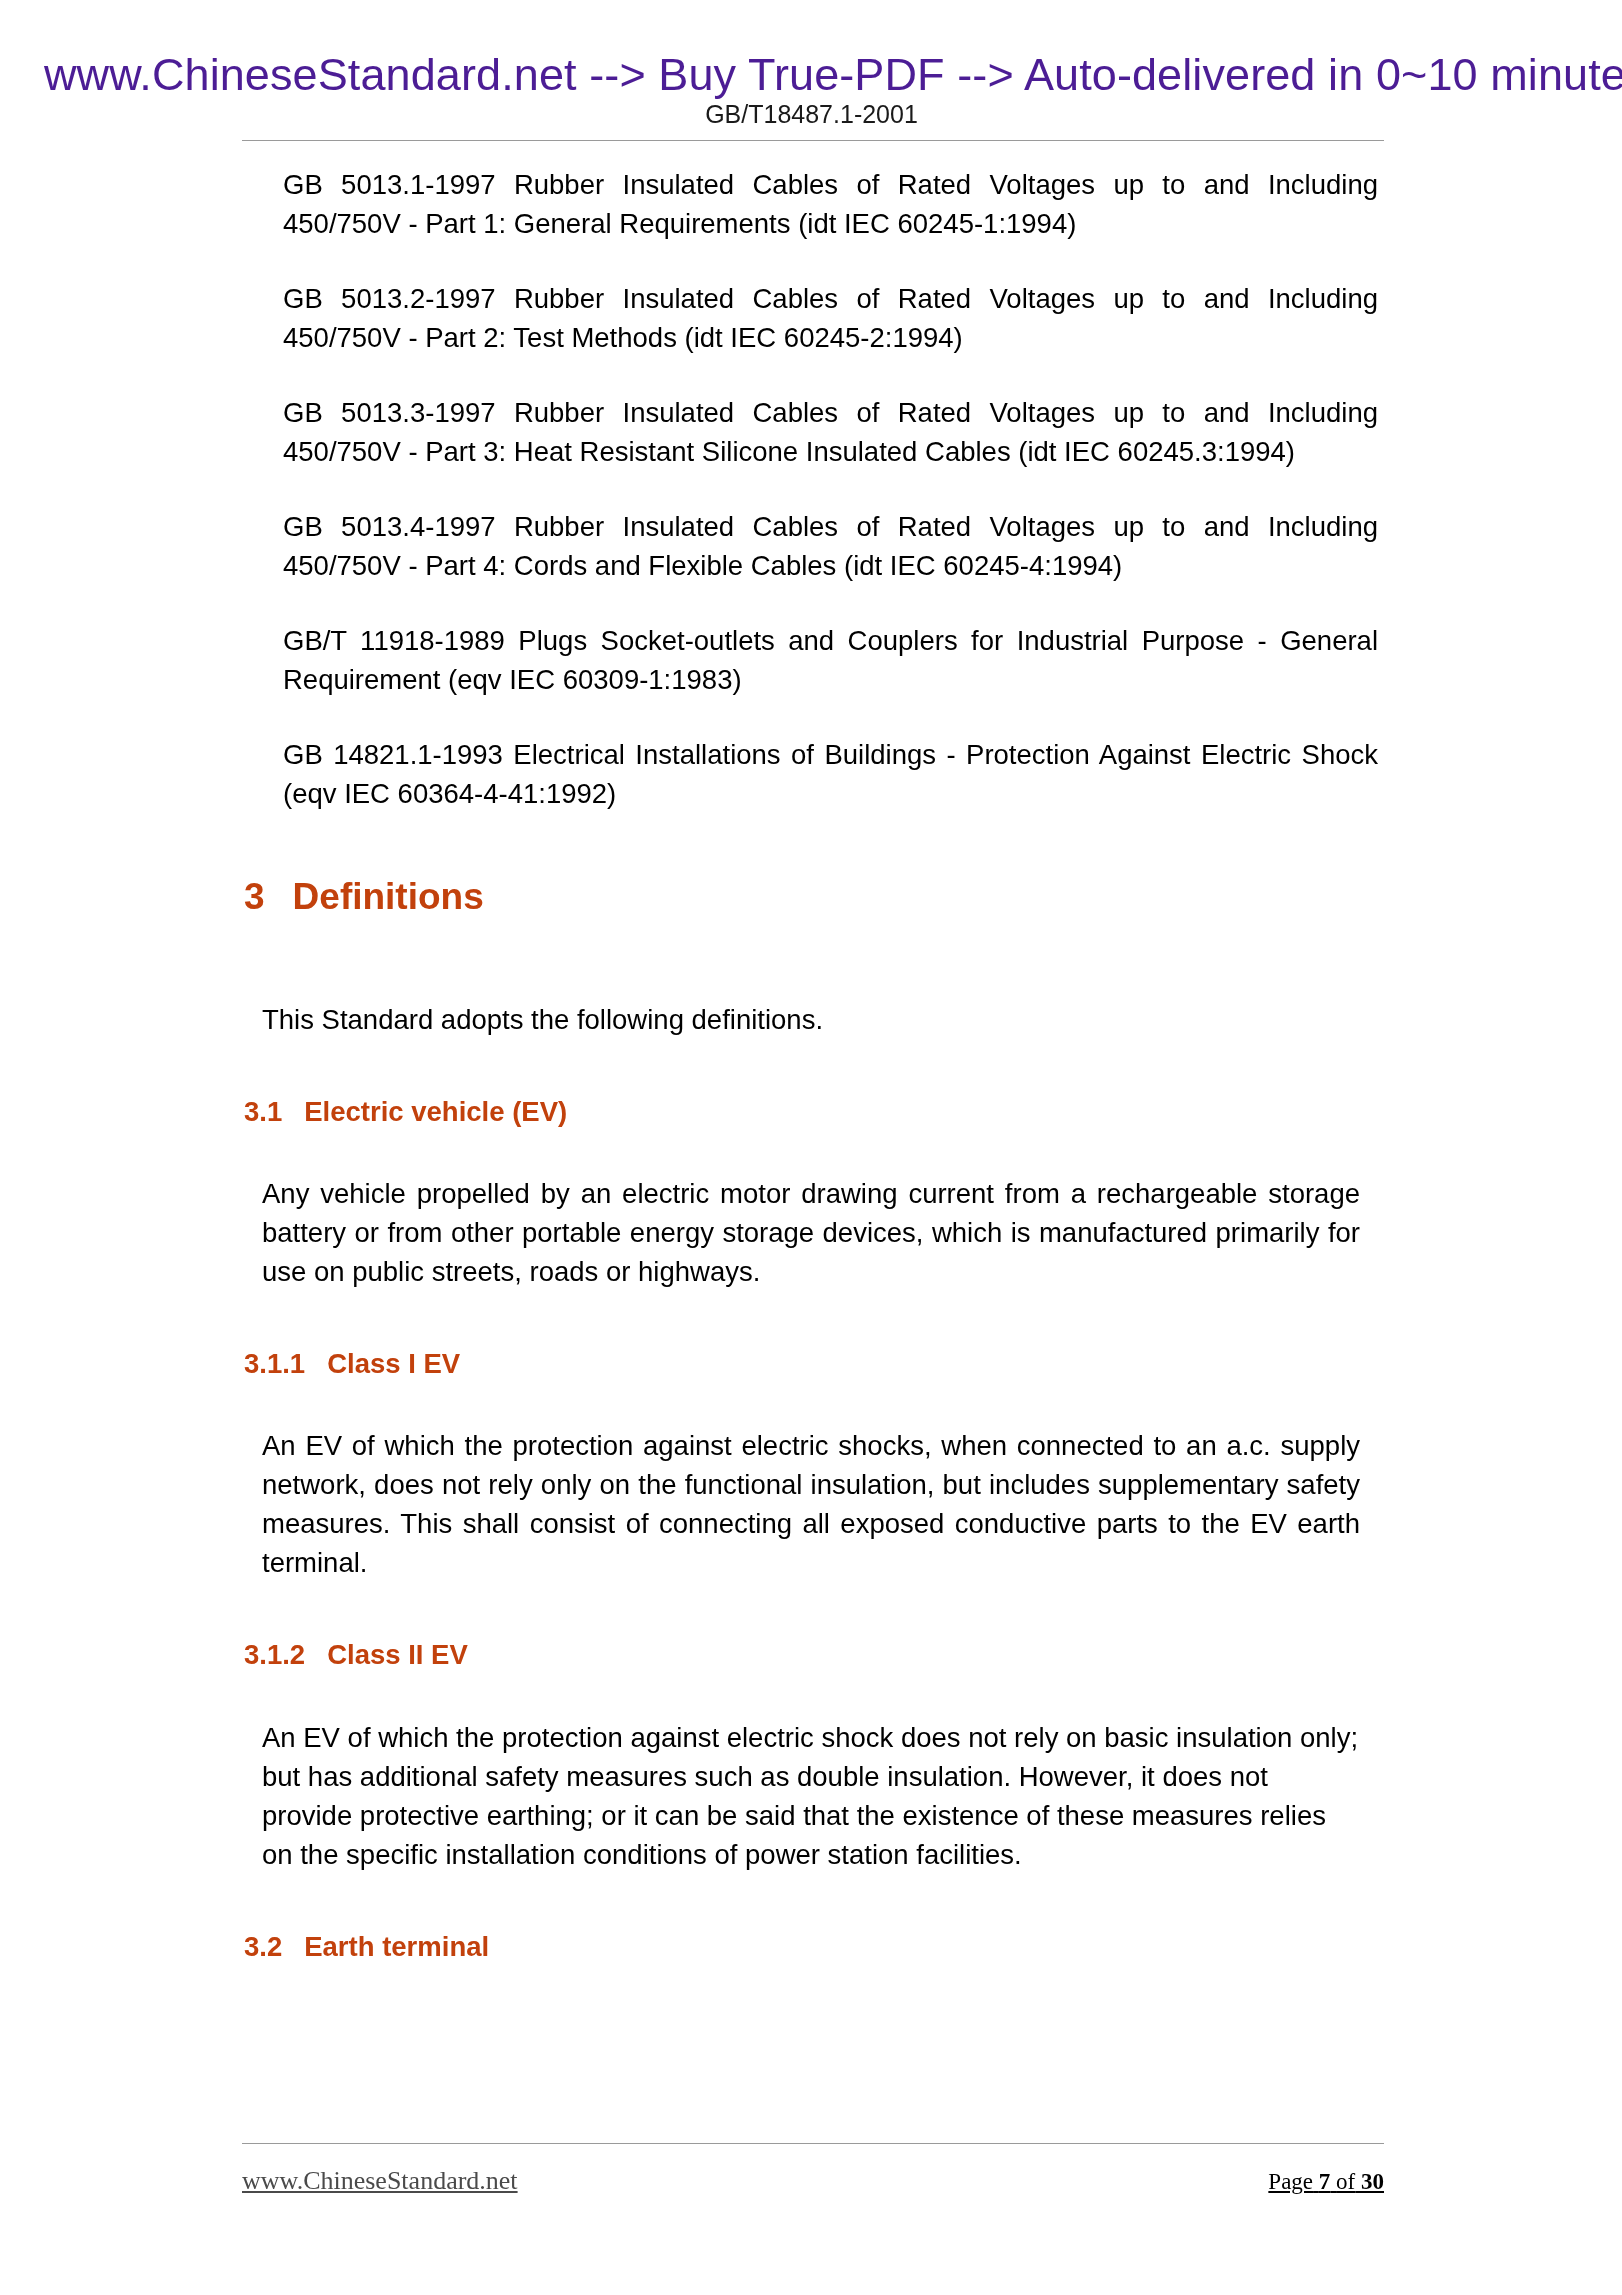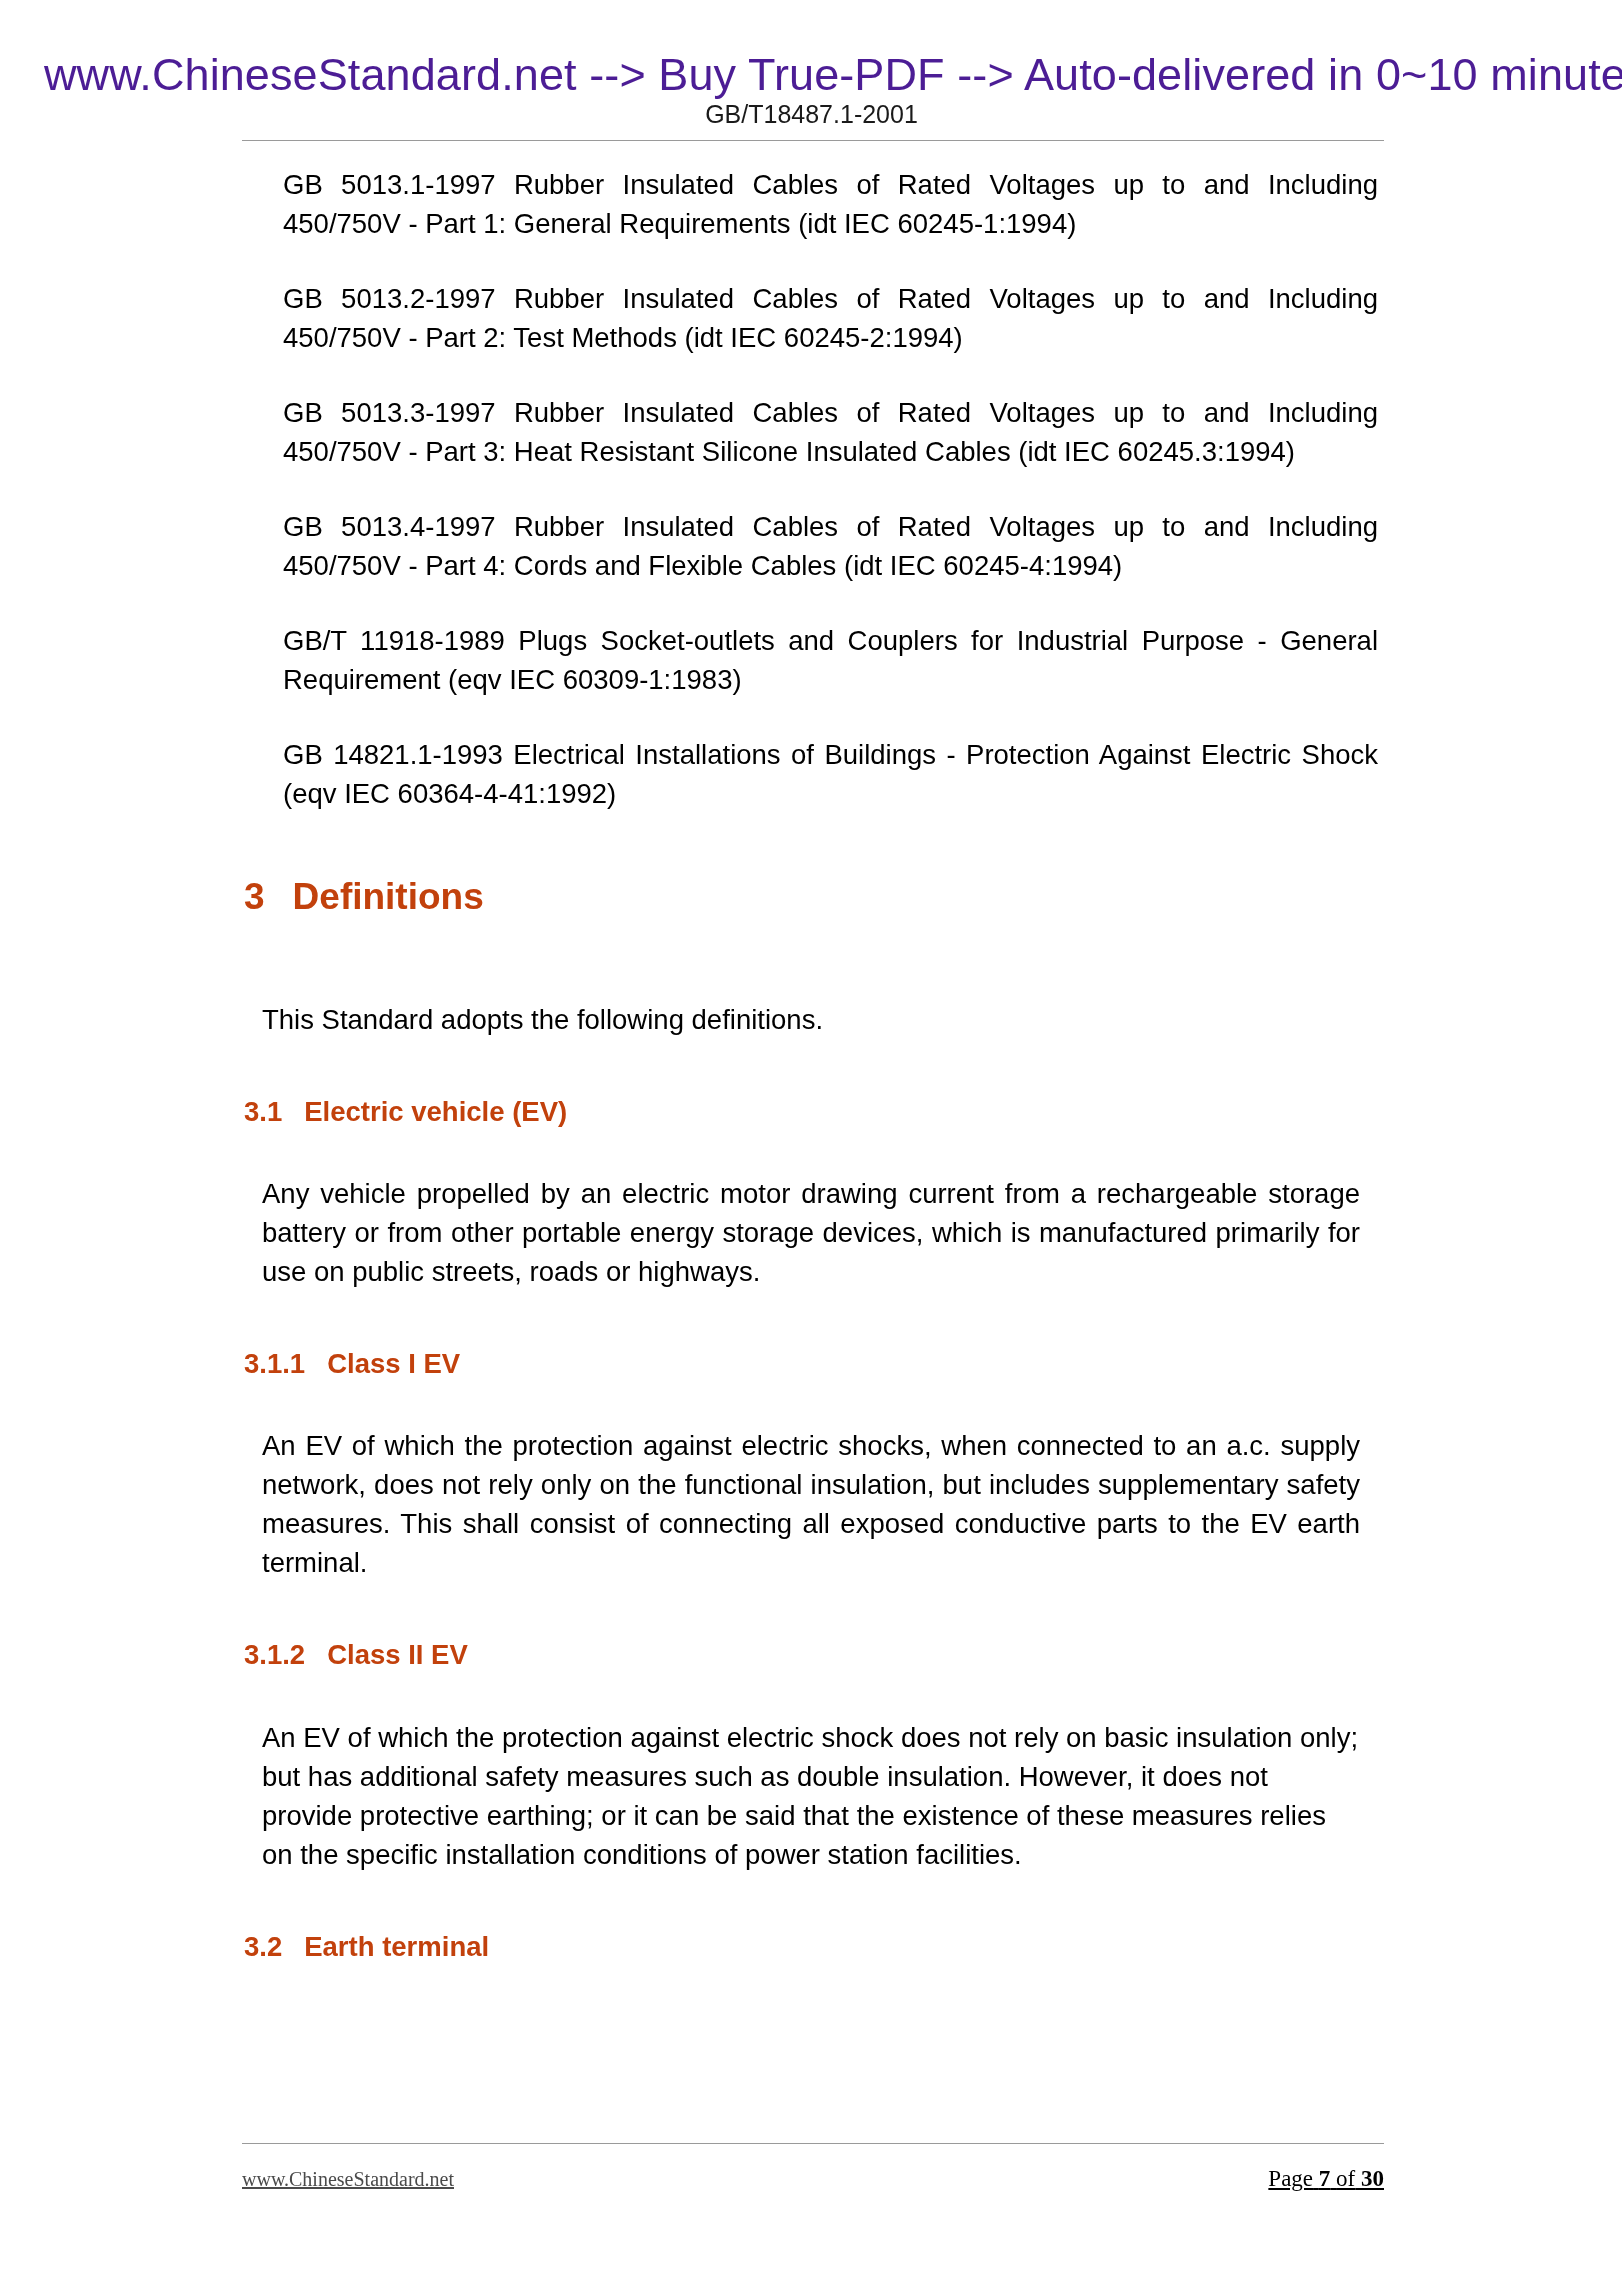--- a/index.html
+++ b/index.html
@@ -127,21 +127,21 @@
     position: absolute;
     top: 2166px;
     left: 242px;
     width: 1142px;
     display: flex;
     align-items: baseline;
     justify-content: space-between;
     font-family: "Liberation Serif", serif;
   }
   .footer-link {
-    font-size: 20px;
+    font-size: 26px;
     color: #4a4a4a;
     text-decoration: underline;
     font-family: "Liberation Serif", serif;
     text-align: center;
   }
   .footer-page {
     font-size: 23px;
     color: #000000;
     font-family: "Liberation Serif", serif;
     white-space: nowrap;

